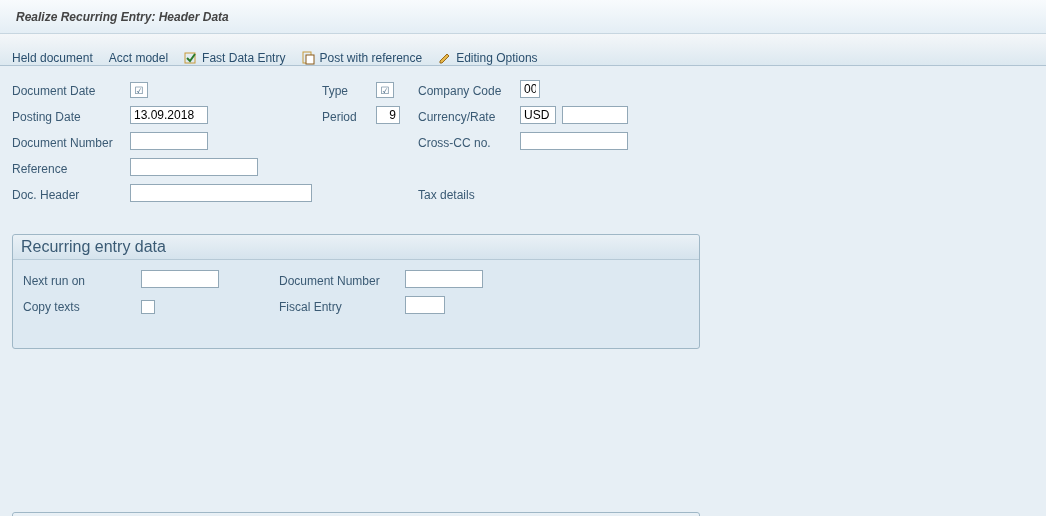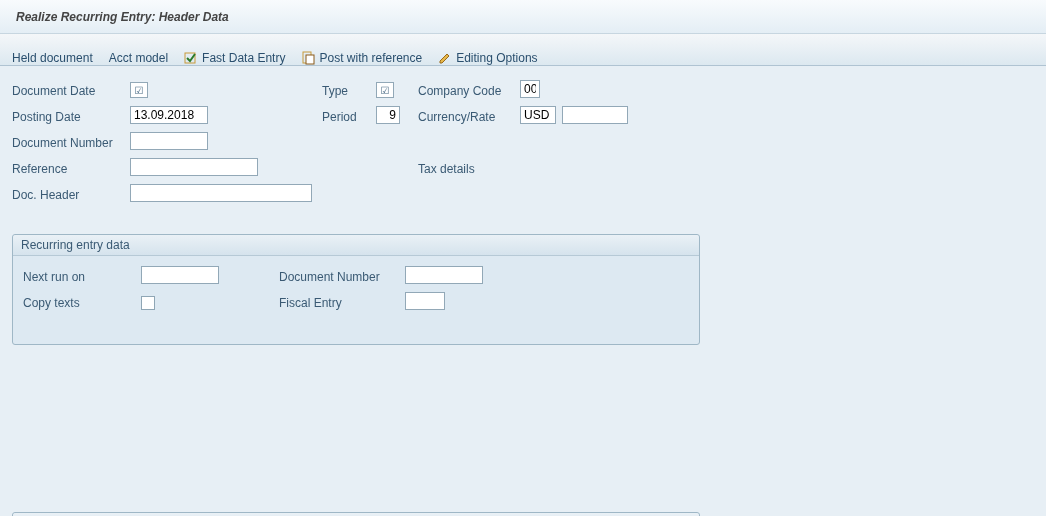--- a/index.html
+++ b/index.html
@@ -75,21 +75,21 @@
     background: #DDE9F2;
     border-radius: 3px;
     margin-top: 6px;
     width: 688px;
   }
   .group-title {
     background: linear-gradient(#EAF1F6, #D5E3ED);
     border-bottom: 1px solid #B6C9D6;
     padding: 3px 8px;
     color:#3A5A74;
-    font-size:12px;
+    font-size:16px;
     border-radius: 3px 3px 0 0;
   }
   .group-body {
     padding: 6px 10px 8px 10px;
     display:flex;
     gap: 60px;
   }
   .chk {
     width:14px; height:14px; border:1px solid #8FA6B5; background:#fff;
     display:inline-block;
@@ -187,20 +187,24 @@
     <div class="col">
       <div class="row">
         <span class="lbl2">Company Code</span>
         <input class="sapfield" style="width: 20px;" value="0001">
       </div>
       <div class="row">
         <span class="lbl2">Currency/Rate</span>
         <input class="sapfield" style="width: 36px;" value="USD">
         <input class="sapfield" style="width: 66px;" value="">
       </div>
+      <div class="row">
+        <span class="lbl2">Cross-CC no.</span>
+        <input class="sapfield" style="width: 108px;" value="">
+      </div>
       <div class="row"></div>
       <div class="row">
         <span class="lbl2">Tax details</span>
       </div>
     </div>
   </div>
 
   <div class="group">
     <div class="group-title">Recurring entry data</div>
     <div class="group-body">

